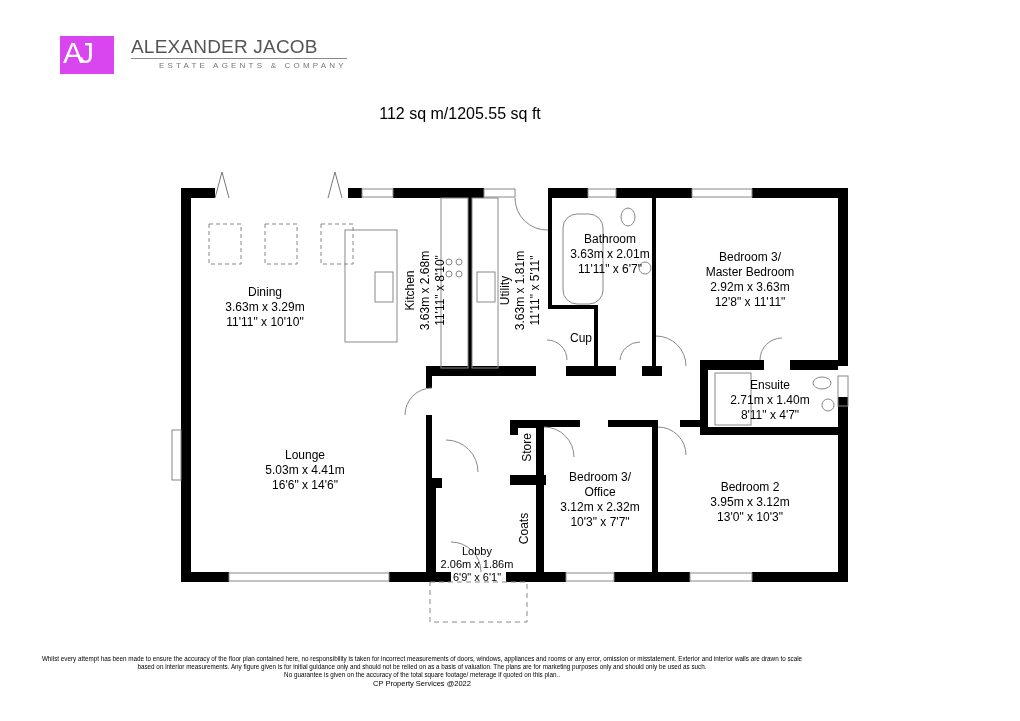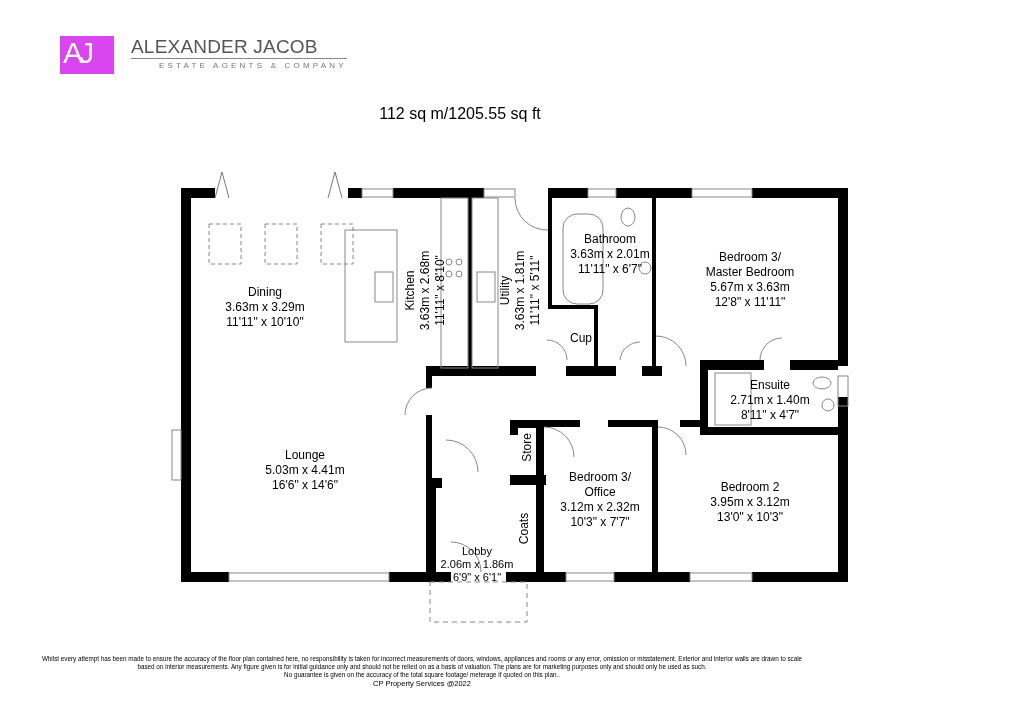--- a/index.html
+++ b/index.html
@@ -146,21 +146,21 @@
   <div>11'11" x 5'11"</div>
 </div>
 <div class="lbl" style="left:560px;top:232px;width:100px;">
   <div>Bathroom</div>
   <div>3.63m x 2.01m</div>
   <div>11'11" x 6'7"</div>
 </div>
 <div class="lbl" style="left:690px;top:250px;width:120px;">
   <div>Bedroom 3/</div>
   <div>Master Bedroom</div>
-  <div>5.67m x 3.63m</div>
+  <div>2.92m x 3.63m</div>
   <div>12'8" x 11'11"</div>
 </div>
 <div class="lbl" style="left:720px;top:378px;width:100px;">
   <div>Ensuite</div>
   <div>2.71m x 1.40m</div>
   <div>8'11" x 4'7"</div>
 </div>
 <div class="lbl" style="left:245px;top:448px;width:120px;">
   <div>Lounge</div>
   <div>5.03m x 4.41m</div>

